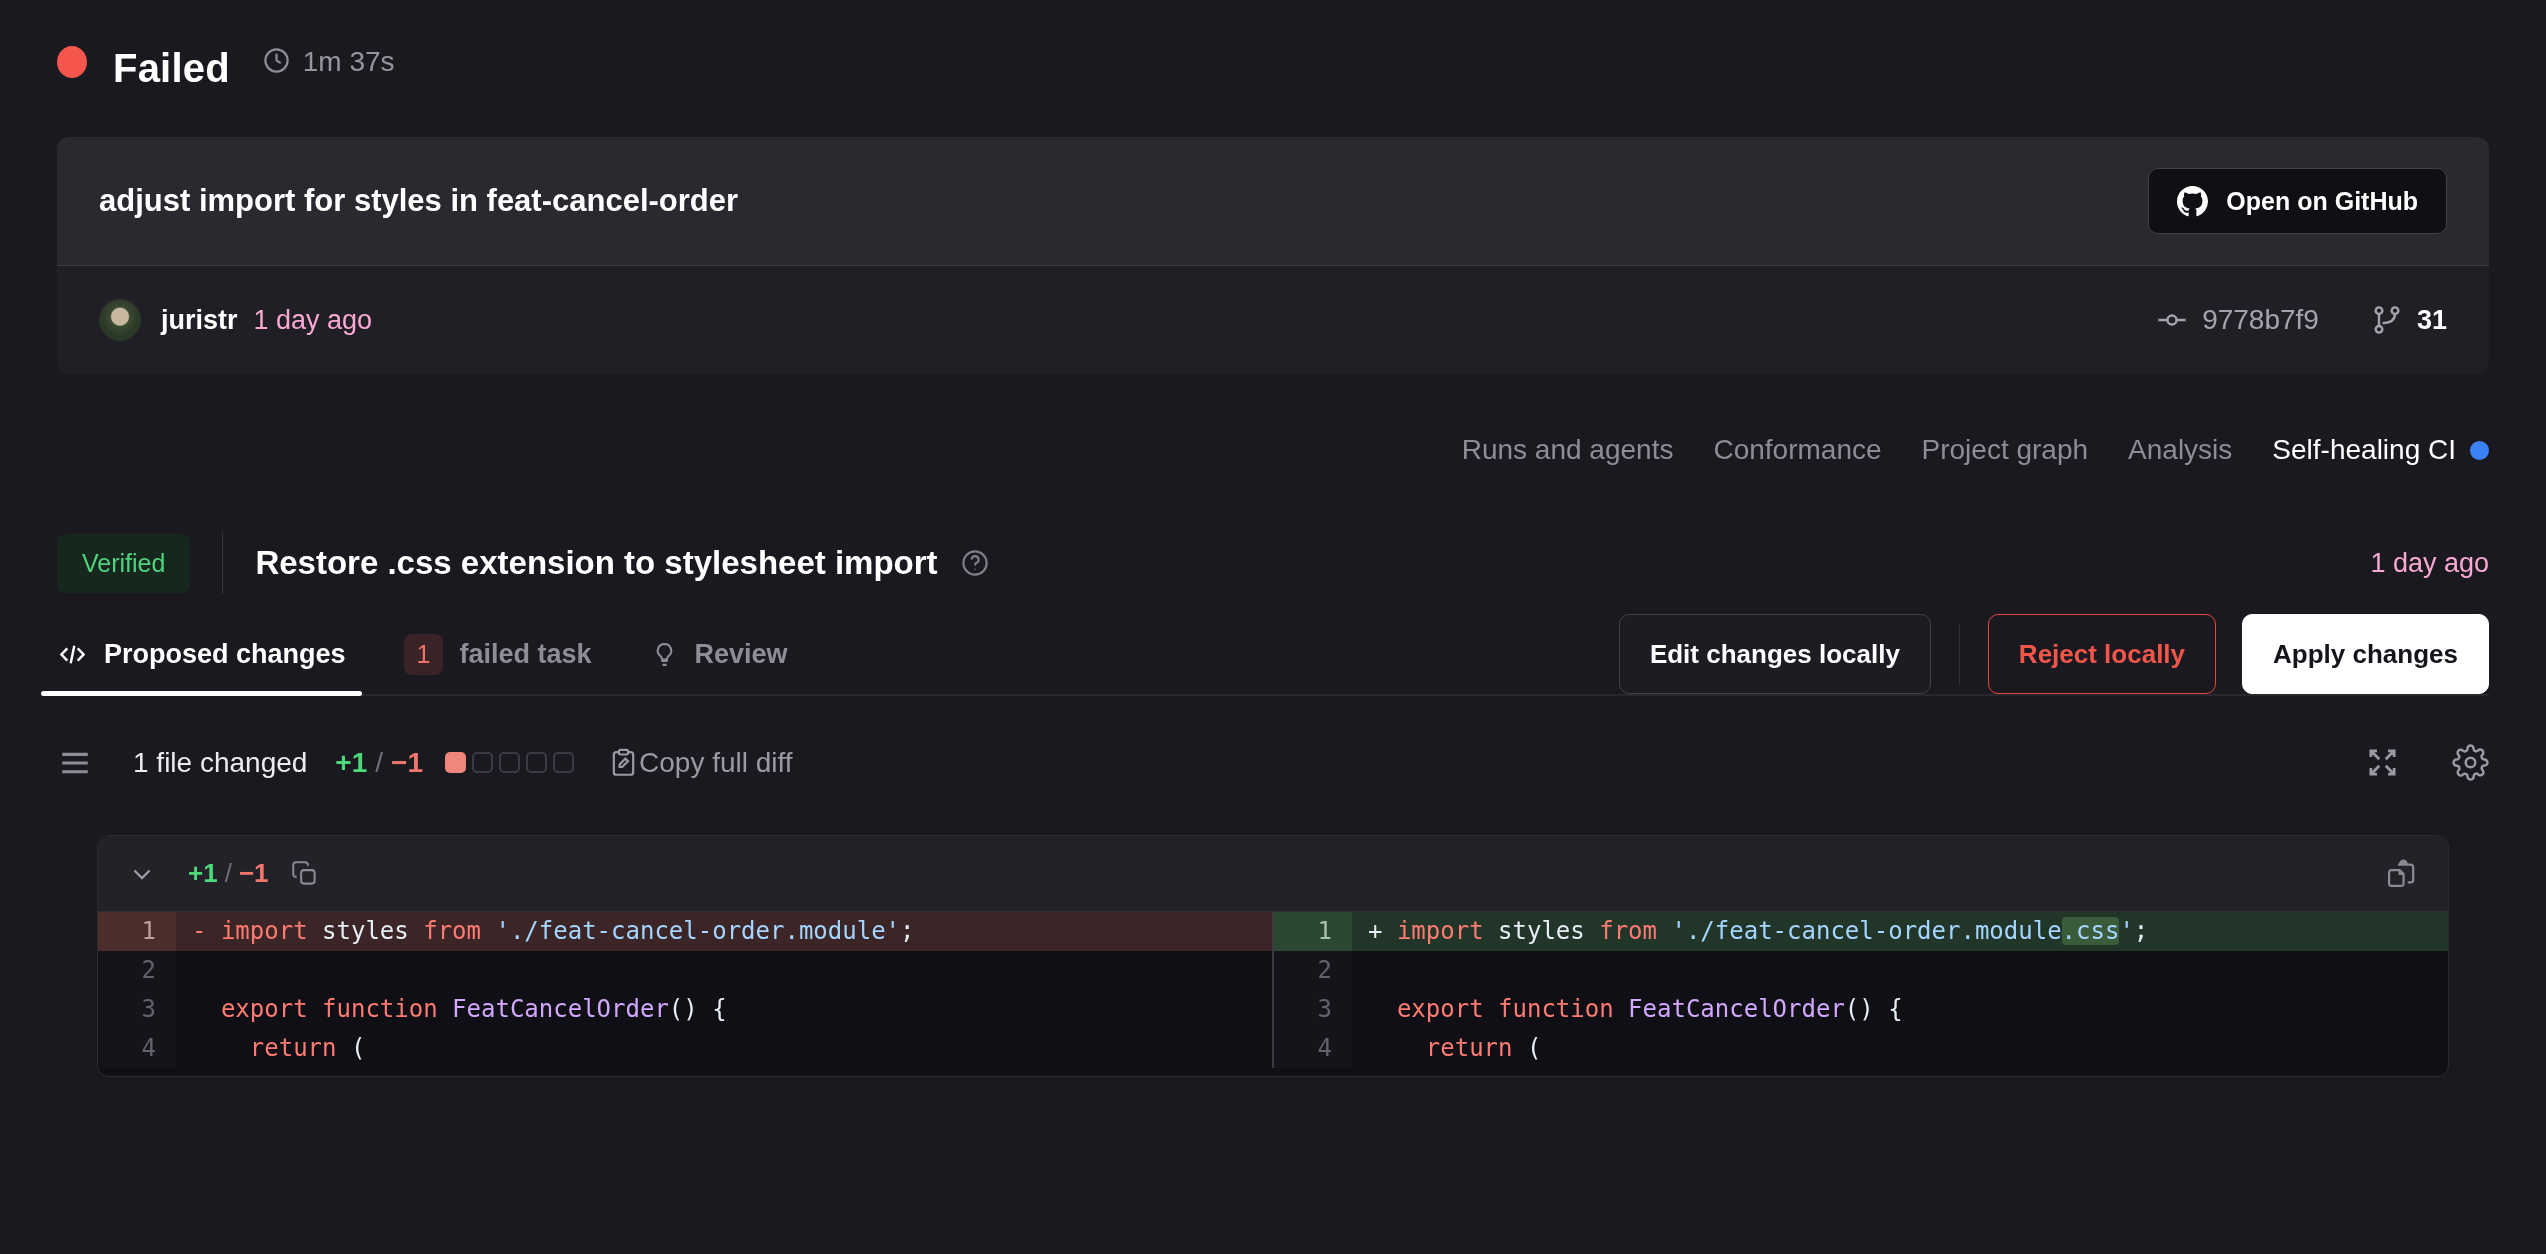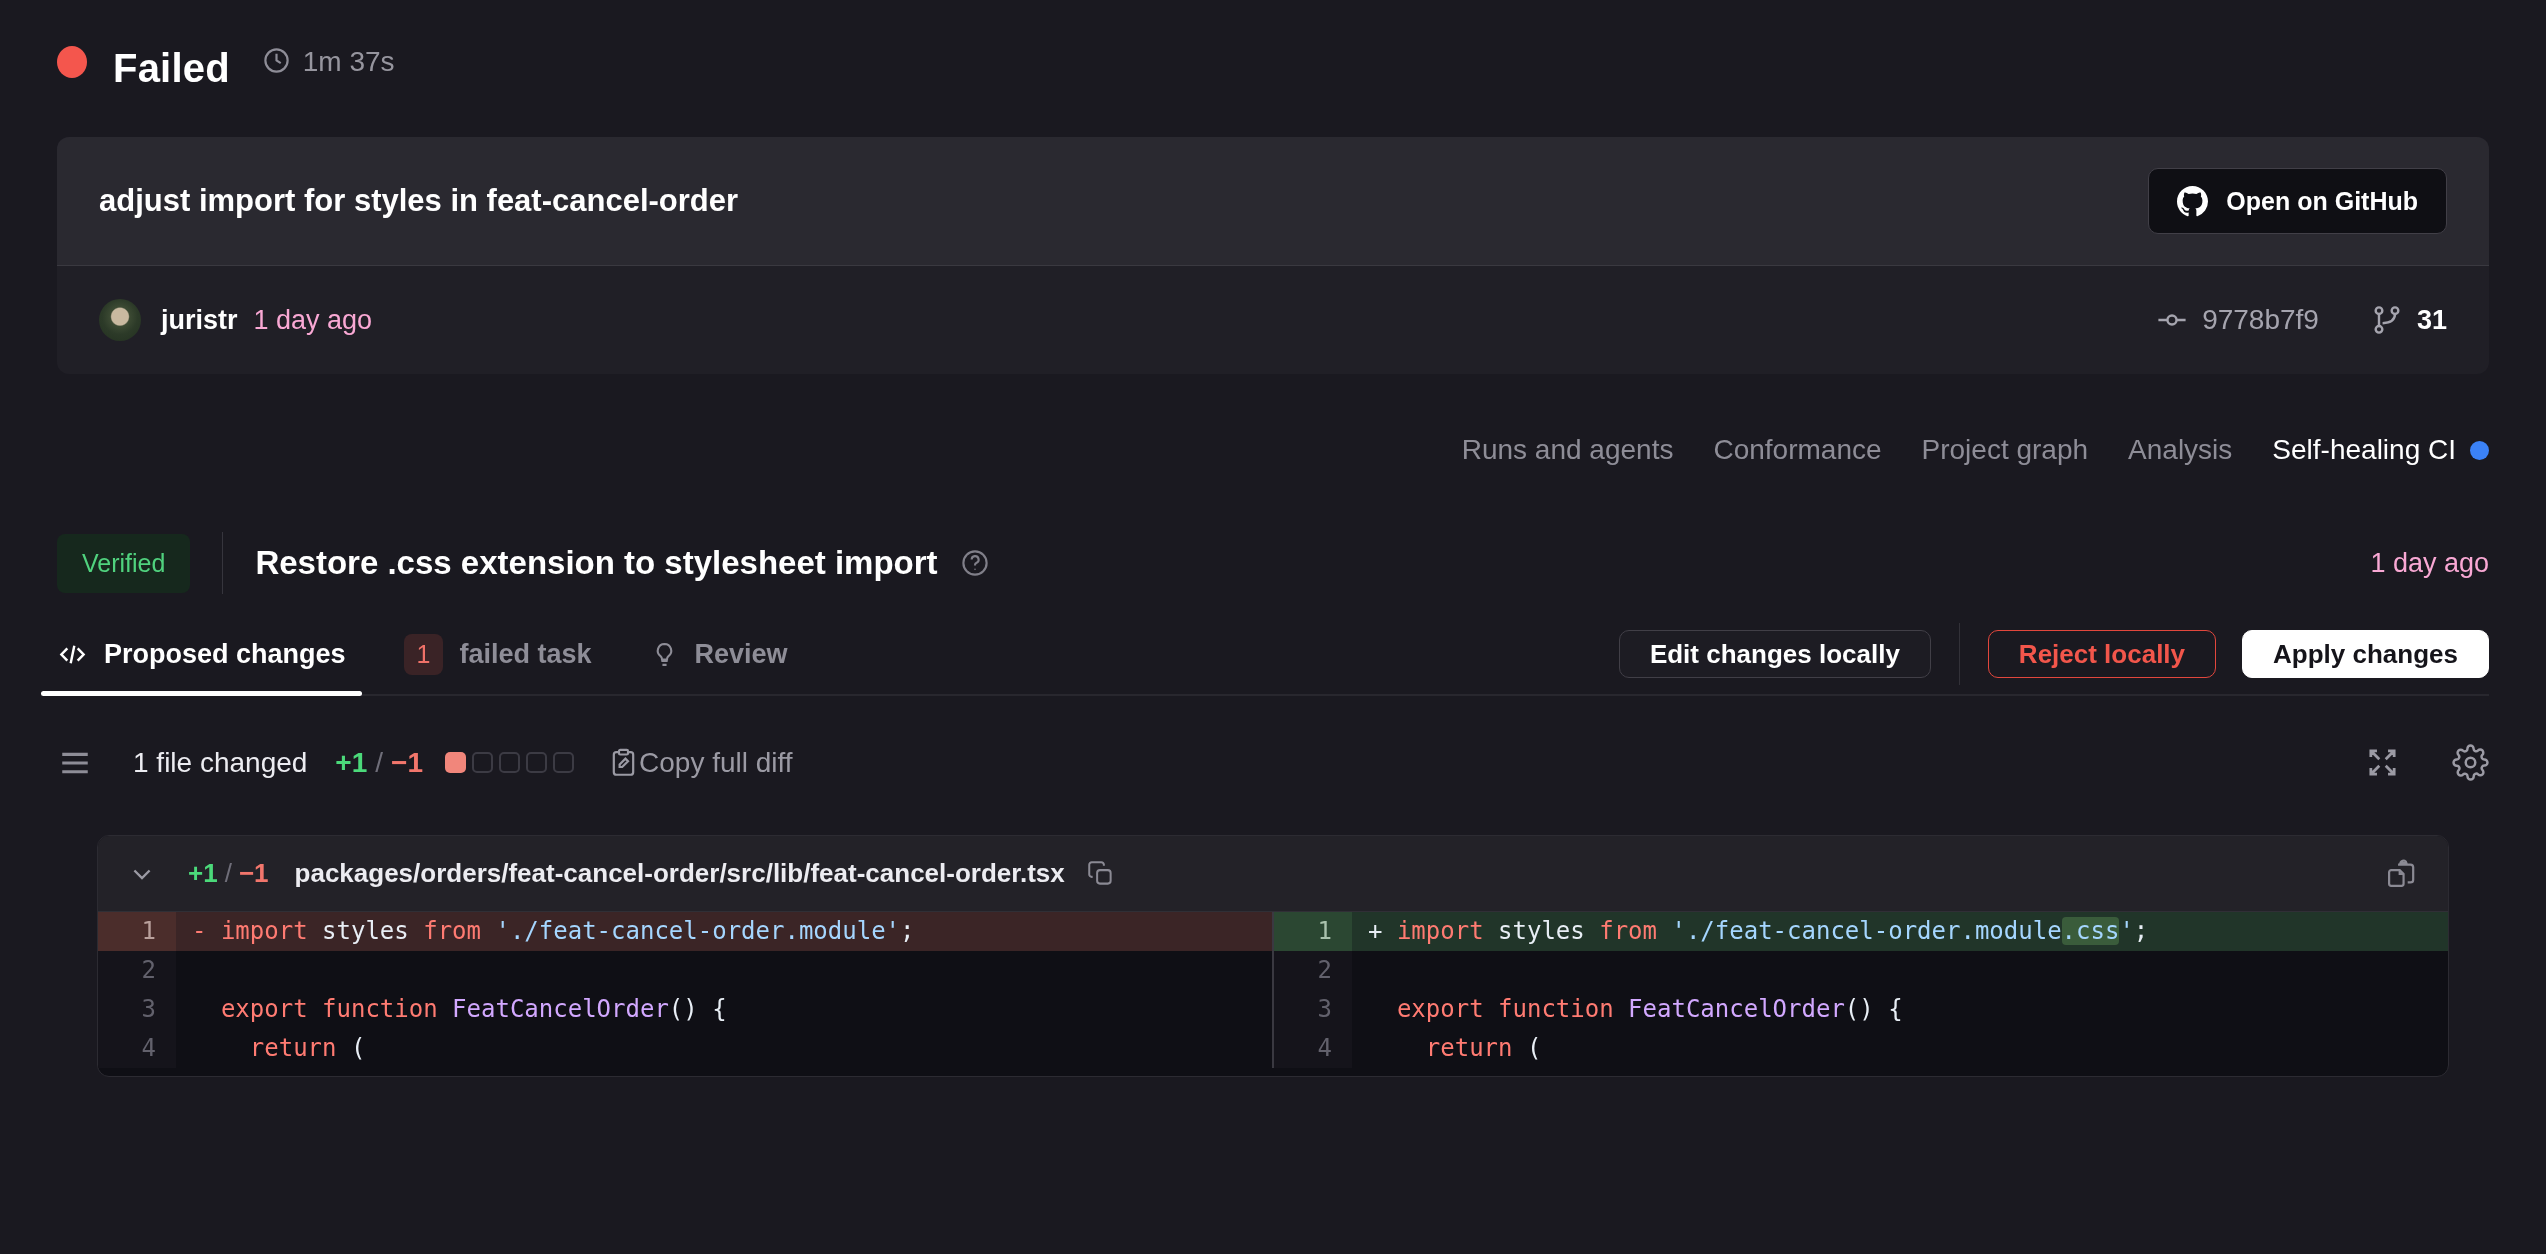--- a/index.html
+++ b/index.html
@@ -46,21 +46,21 @@
   .fix-time { font-size:27px; }
 
   
   .tabs-row { position:relative; margin-top:20px; height:82px; display:flex; align-items:center; justify-content:space-between; border-bottom:2px solid #28272e; }
   .tabs { display:flex; align-items:center; gap:58px; height:100%; }
   .tab { position:relative; height:100%; display:flex; align-items:center; gap:16px; font-size:27px; font-weight:600; color:#8e8d97; cursor:pointer; }
   .tab.active { color:#ffffff; }
   .tab.active::after { content:""; position:absolute; left:-16px; right:-16px; bottom:-2px; height:5px; background:#ffffff; border-radius:3px; }
   .count-badge { font-size:25px; font-weight:400; color:#ef7168; background:#3a2326; border-radius:8px; padding:6px 13px; }
   .actions { display:flex; align-items:center; }
-  .btn { height:48px; border-radius:10px; font-size:26px; font-weight:600; font-family:inherit; padding:0 30px; cursor:pointer; }
+  .btn { height:80px; border-radius:10px; font-size:26px; font-weight:600; font-family:inherit; padding:0 30px; cursor:pointer; }
   .btn.ghost { background:#1d1c23; border:1px solid #413f47; color:#ffffff; }
   .btn-divider { width:1px; height:62px; background:#323138; margin:0 28px; }
   .btn.danger { background:transparent; border:1px solid #e2473d; color:#f2564b; margin-right:26px; }
   .btn.primary { background:#ffffff; border:1px solid #ffffff; color:#15141a; }
 
   
   .diff-toolbar { margin-top:48px; display:flex; align-items:center; }
   .hamburger { color:#8e8d97; cursor:pointer; }
   .files-changed { font-size:28px; color:#ececf1; margin-left:40px; }
   .stat-add { font-size:28px; font-weight:600; color:#4bd97a; margin-left:28px; }
@@ -263,21 +263,20 @@
   <section class="diff-panel">
     <div class="diff-header">
       <span class="chevron icon-btn">
         <svg width="28" height="28" viewBox="0 0 24 24" fill="none" stroke="currentColor" stroke-width="2">
             <path d="M5.5 9 12 15.5 18.5 9"></path>
           </svg>
       </span>
       <span class="dh-add">+1</span>
       <span class="dh-slash">/</span>
       <span class="dh-del">−1</span>
-      <span class="file-path">packages/orders/feat-cancel-order/src/lib/feat-cancel-order.tsx</span>
       <span class="copy-path icon-btn">
         <svg width="27" height="27" viewBox="0 0 24 24" fill="none" stroke="currentColor" stroke-width="1.8">
             <rect x="9" y="9" width="12" height="12" rx="2.5"></rect>
             <path d="M5 15H4.2A2.2 2.2 0 0 1 2 12.8V4.2A2.2 2.2 0 0 1 4.2 2h8.6A2.2 2.2 0 0 1 15 4.2V5"></path>
           </svg>
       </span>
       <div class="spacer"></div>
       <span class="paste-icon icon-btn">
         <svg width="33" height="33" viewBox="0 0 24 24" fill="none" stroke="currentColor" stroke-width="1.6">
             <path d="M9.5 5.5h9a2 2 0 0 1 2 2v9a2 2 0 0 1-2 2h-2"></path>

